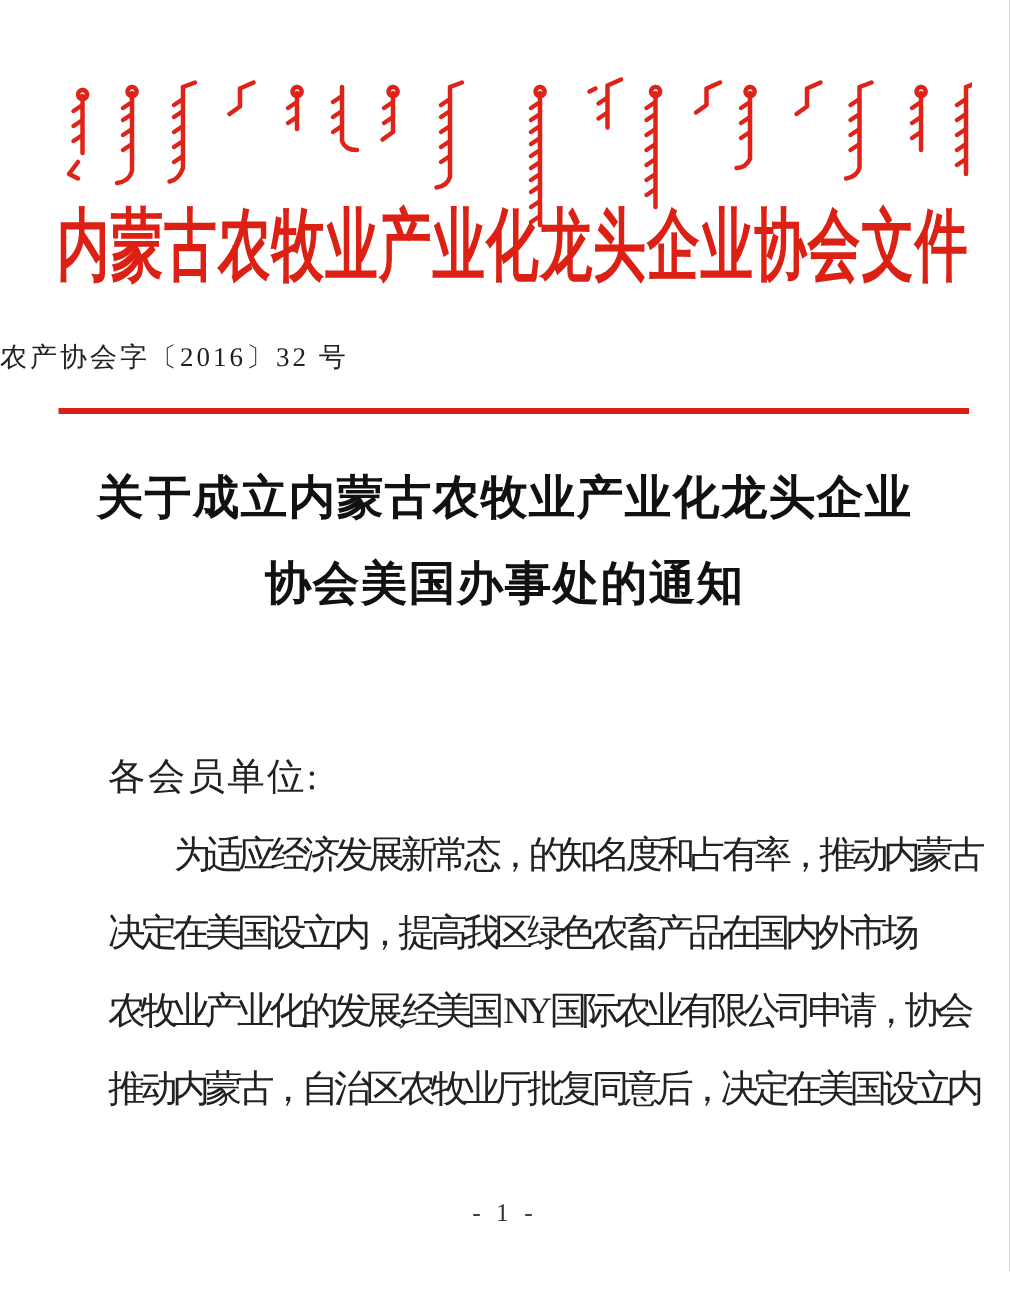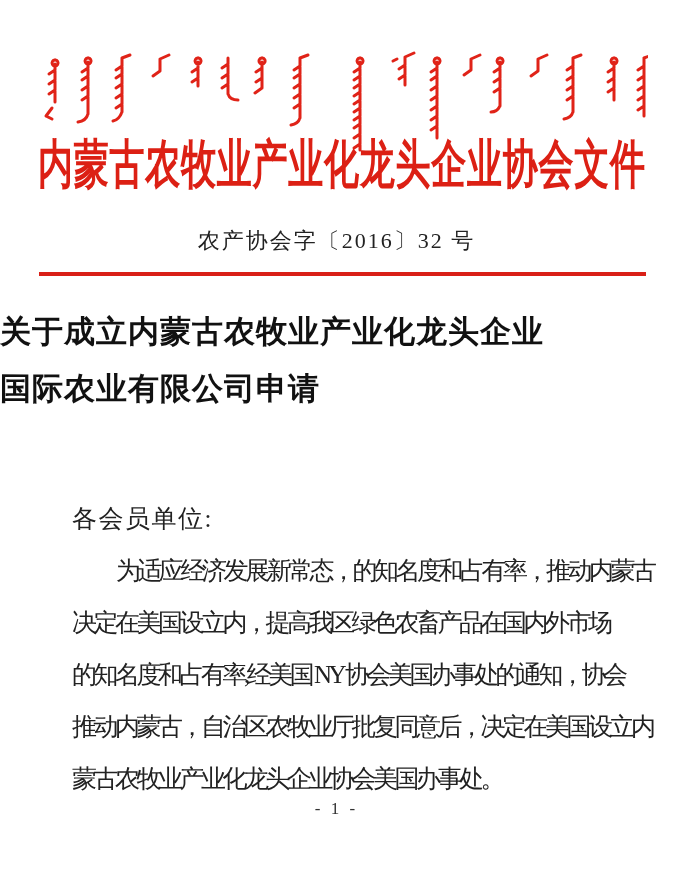--- a/index.html
+++ b/index.html
@@ -20,29 +20,29 @@
     position:absolute;left:38px;top:144px;width:607px;
     font-weight:bold;font-size:35px;line-height:42px;
     color:#dc2014;
     text-align:justify;text-align-last:justify;
     transform:scaleY(1.5);transform-origin:50% 50%;
     white-space:nowrap;letter-spacing:0;
     font-family:"Liberation Serif","DejaVu Serif",serif;
   }
   .doc-number{
     position:absolute;left:0;top:226px;width:673px;
-    text-align:center;font-size:22px;letter-spacing:2px;color:#222;
+    text-align:left;font-size:18px;letter-spacing:2px;color:#222;
   }
   .red-rule{
     position:absolute;left:39px;top:272px;width:607px;height:4px;
     background:#d92017;border:none;
   }
   .notice-title{
     position:absolute;left:0;top:303px;width:673px;
-    text-align:left;font-weight:bold;font-size:31px;line-height:57px;
+    text-align:center;font-weight:bold;font-size:31px;line-height:57px;
     color:#111;letter-spacing:1px;
   }
   .body-block{
     position:absolute;left:72px;top:493px;width:560px;
     font-size:25px;line-height:52px;color:#222;
   }
   .salutation{letter-spacing:1.5px;white-space:nowrap;}
   .body-line{letter-spacing:-3.5px;white-space:nowrap;}
   .body-line.indent{padding-left:44px;}
   .page-number{
@@ -77,27 +77,26 @@
   </svg>
 
   <div class="org-title">内蒙古农牧业产业化龙头企业协会文件</div>
 
   <div class="doc-number">农产协会字〔2016〕32 号</div>
 
   <div class="red-rule"></div>
 
   <div class="notice-title">
     <div>关于成立内蒙古农牧业产业化龙头企业</div>
-    <div>国际农业有限公司申请</div>
+    <div>协会美国办事处的通知</div>
   </div>
 
   <div class="body-block">
     <div class="salutation">各会员单位:</div>
     <div class="body-line indent">为适应经济发展新常态，的知名度和占有率，推动内蒙古</div>
     <div class="body-line">决定在美国设立内，提高我区绿色农畜产品在国内外市场</div>
-    <div class="body-line">的知名度和占有率,经美国 NY 协会美国办事处的通知，协会</div>
+    <div class="body-line">农牧业产业化的发展,经美国 NY 国际农业有限公司申请，协会</div>
     <div class="body-line">推动内蒙古，自治区农牧业厅批复同意后，决定在美国设立内</div>
-    <div class="body-line">蒙古农牧业产业化龙头企业协会美国办事处。</div>
   </div>
 
   <div class="page-number">- 1 -</div>
 
 </div>
 
 </body></html>

